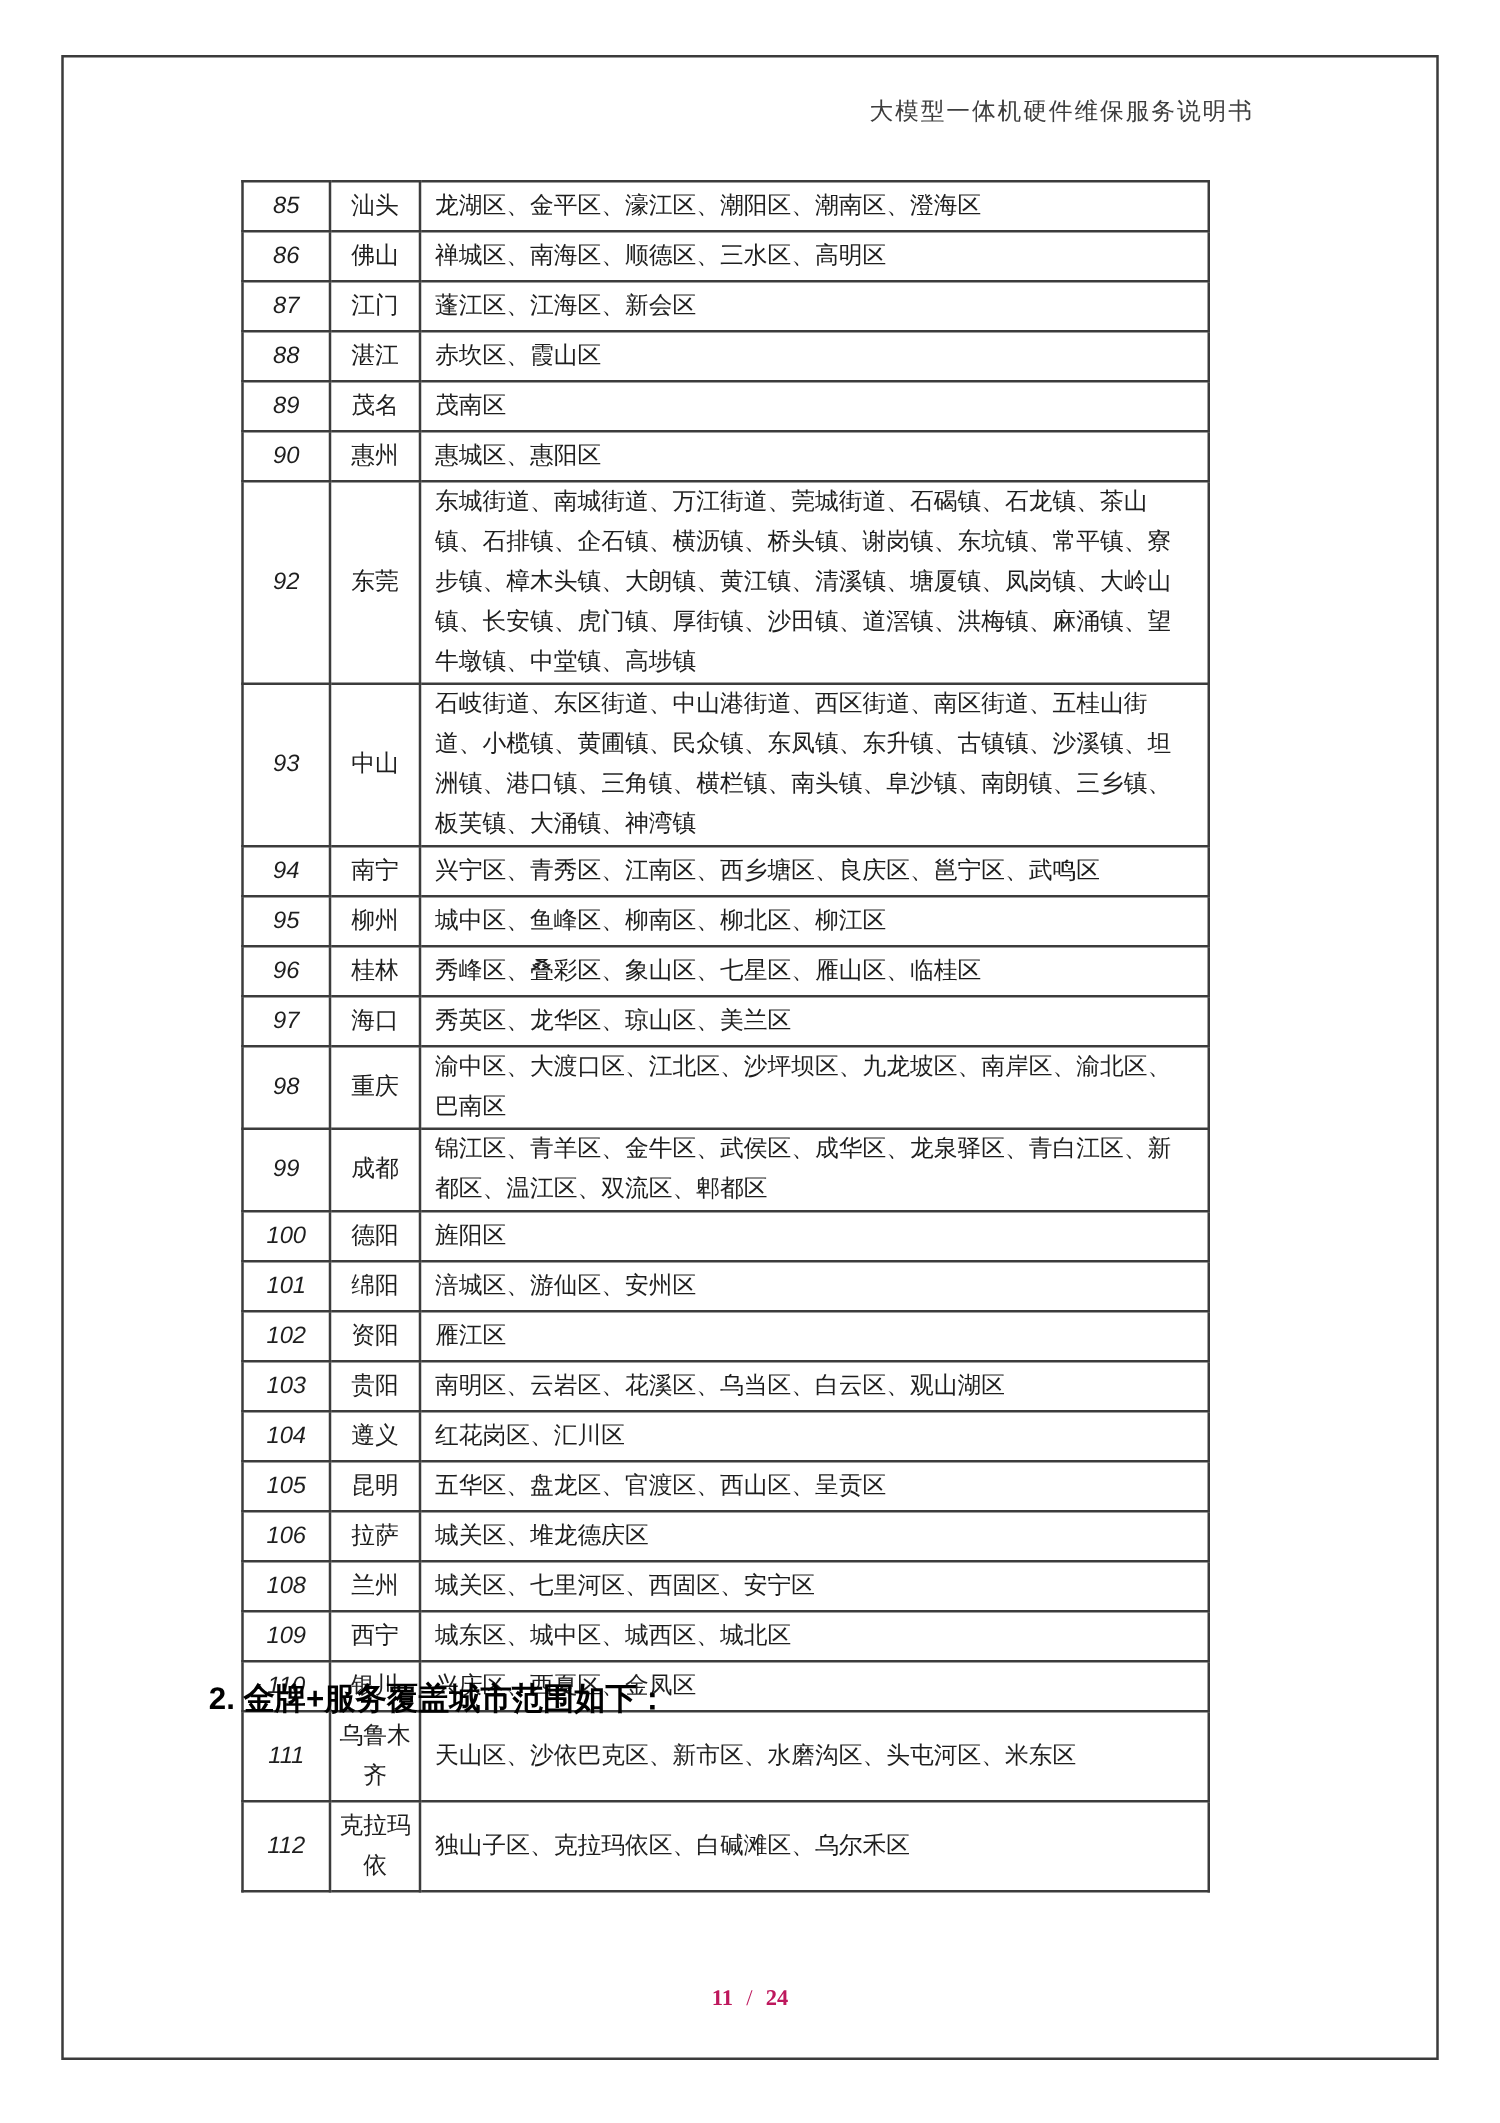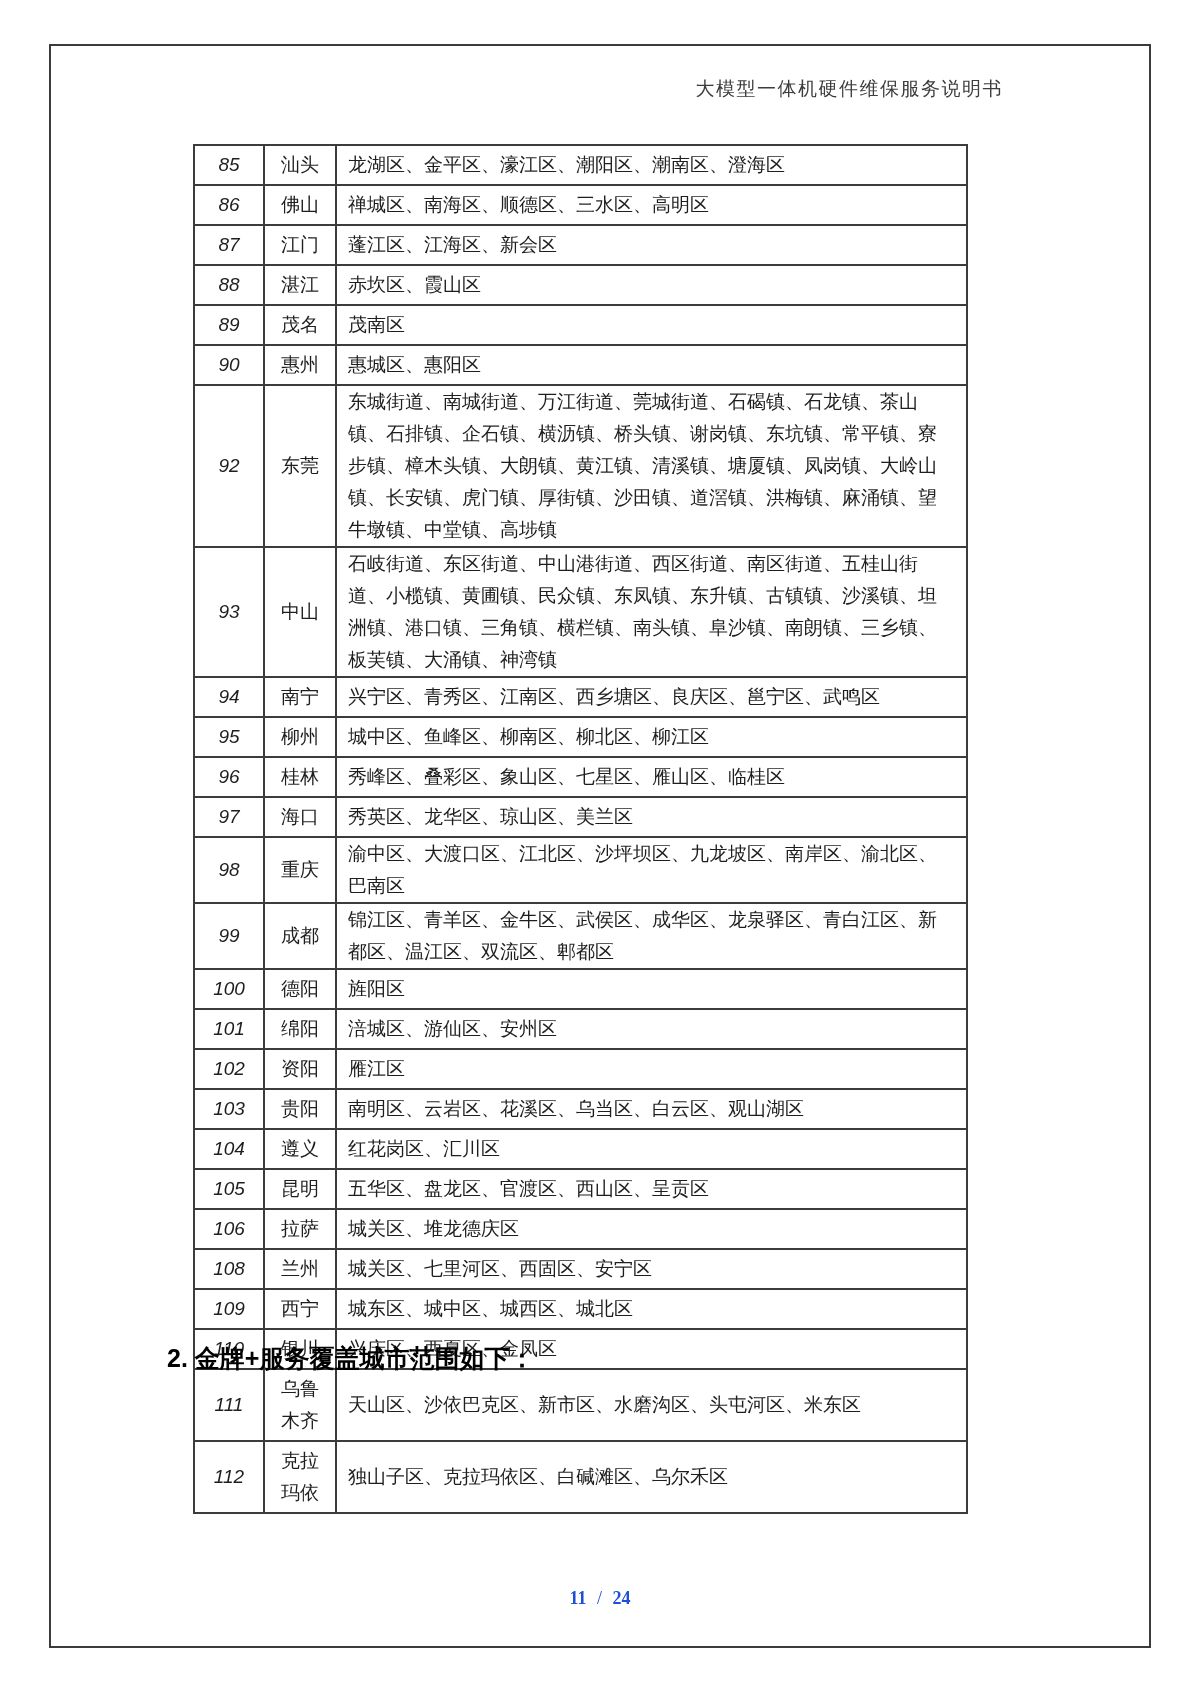--- a/index.html
+++ b/index.html
@@ -40,38 +40,38 @@
   table.coverage col.c-no   { width:70px; }
   table.coverage col.c-city { width:72px; }
   table.coverage td {
     border:2px solid #3c3c3c;
     font-size:19px;
     line-height:32px;
     vertical-align:middle;
     word-break:break-all;
   }
   td.cell-no   { text-align:center; font-family:"Liberation Sans", sans-serif;font-style:italic; }
-  td.cell-city { text-align:center; padding:3px 13px; }
+  td.cell-city { text-align:center; padding:3px 3px; }
   td.cell-districts { padding:0 18px 0 11px; font-size:17.5px; text-align:left; }
   .section-heading {
     position:absolute;
     left:167px; top:1342px;
     font-size:25px;
     font-weight:bold;
     color:#000000;
   }
   .page-footer {
     position:absolute;
     top:1588px; left:0;
     width:1200px;
     text-align:center;
     font-family:"Liberation Serif", serif;
     font-weight:bold;
     font-size:18px;
-    color:#1d4ed8;
+    color:#be185d;
   }
   .page-footer .sep { font-weight:normal; margin:0 6px; }
 </style>
 </head>
 <body>
 
 <div class="page-border"></div>
 
 <div class="doc-header">大模型一体机硬件维保服务说明书</div>
 

